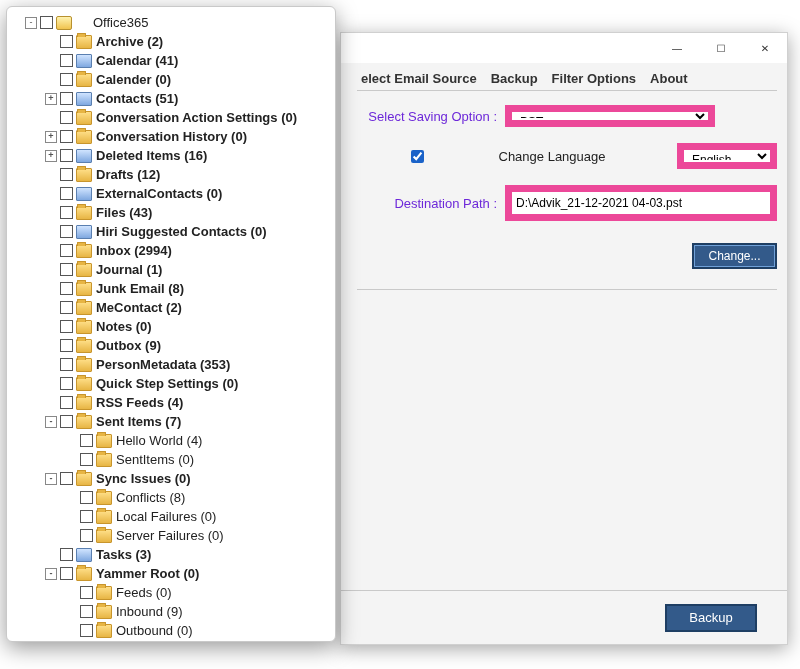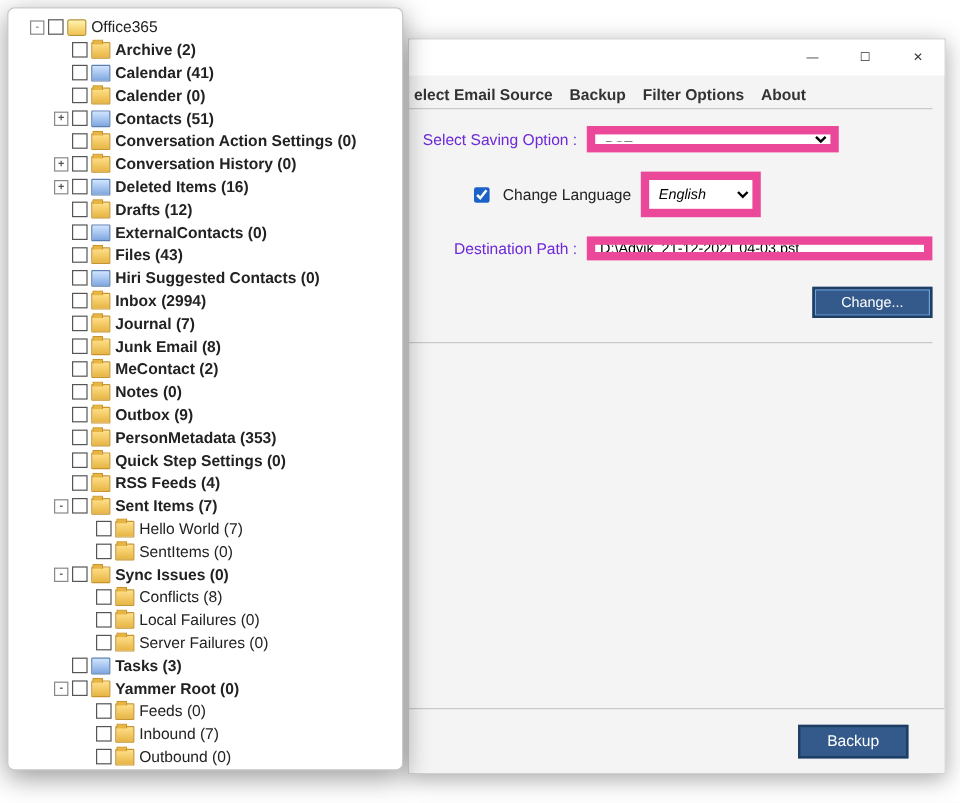--- a/index.html
+++ b/index.html
@@ -35,21 +35,21 @@
   .winbtn {
     width: 44px;
     height: 28px;
     display: flex;
     align-items: center;
     justify-content: center;
     font-size: 10px;
     color: #333;
   }
   .dialog-body {
-    padding: 6px 10px 10px 0;
+    padding: 6px 10px 10px 16px;
   }
   .tabs {
     display: flex;
     gap: 6px;
     border-bottom: 1px solid #c9c9c9;
     padding-bottom: 2px;
     margin-bottom: 14px;
     font-weight: 600;
     font-size: 13px;
   }
@@ -72,30 +72,30 @@
     color: #6d28d9;
   }
   select, input[type=text].field {
     font-family: inherit;
     font-size: 12px;
     padding: 2px 4px;
     border: 7px solid #ec4899;
     background: #fff;
   }
   .saving-select { flex: 1; max-width: 210px; height: 22px; }
-  .lang-select { width: 100px; height: 38px; font-style: italic; }
+  .lang-select { width: 100px; height: 26px; }
   .chk { accent-color: #1a62c8; }
   .dest {
     flex: 1;
-    height: 20px;
+    height: 36px;
   }
   .changebtn {
     margin-top: 6px;
     margin-left: auto;
-    width: 100px;
+    width: 85px;
     height: 26px;
     background: #335a8a;
     color: #fff;
     border: 2px solid #1e3e63;
     box-shadow: 0 0 0 1px #6fa0d8 inset;
     font-size: 12px;
     display: flex;
     align-items: center;
     justify-content: center;
   }
@@ -213,21 +213,21 @@
       <div class="tab">About</div>
     </div>
 
     <div class="row">
       <div class="label">Select Saving Option  :</div>
       <select class="saving-select">
         <option>PST</option>
       </select>
     </div>
 
-    <div class="row" style="justify-content:flex-start; margin-left:50px;">
+    <div class="row" style="justify-content:space-between; margin-left:50px;">
       <input type="checkbox" class="chk" checked="" style="">
       <span>Change Language</span>
       <select class="lang-select">
         <option>English</option>
       </select>
     </div>
 
     <div class="row">
       <div class="label">Destination Path  :</div>
       <input type="text" class="field dest" value="D:\Advik_21-12-2021 04-03.pst" style="">
@@ -243,21 +243,21 @@
   <div class="footer">
     <div class="backupbtn">Backup</div>
   </div>
 </div>
 
 <div class="treewin">
   <div class="node pad1">
     <span class="toggle">-</span>
     <span class="chkbox"></span>
     <span class="root-icon"></span>
-    <span class="txt" style="margin-left:4px;">Office365</span>
+    <span class="txt" style="margin-left:21px;">Office365</span>
   </div>
   <div id="tree-body">
       <div class="node pad2">
         <span class="toggle empty"></span>
         <span class="chkbox"></span>
         <span class="icon folder"></span>
         <span class="txt">Archive (2)</span>
       </div>
       <div class="node pad2">
         <span class="toggle empty"></span>
@@ -322,21 +322,21 @@
       <div class="node pad2">
         <span class="toggle empty"></span>
         <span class="chkbox"></span>
         <span class="icon folder"></span>
         <span class="txt">Inbox (2994)</span>
       </div>
       <div class="node pad2">
         <span class="toggle empty"></span>
         <span class="chkbox"></span>
         <span class="icon folder"></span>
-        <span class="txt">Journal (7)</span>
+        <span class="txt">Journal (1)</span>
       </div>
       <div class="node pad2">
         <span class="toggle empty"></span>
         <span class="chkbox"></span>
         <span class="icon folder"></span>
         <span class="txt">Junk Email (8)</span>
       </div>
       <div class="node pad2">
         <span class="toggle empty"></span>
         <span class="chkbox"></span>
@@ -376,21 +376,21 @@
       <div class="node pad2">
         <span class="toggle">-</span>
         <span class="chkbox"></span>
         <span class="icon folder"></span>
         <span class="txt">Sent Items (7)</span>
       </div>
       <div class="node pad3">
         <span class="toggle empty"></span>
         <span class="chkbox"></span>
         <span class="icon folder"></span>
-        <span class="txt">Hello World (7)</span>
+        <span class="txt">Hello World (4)</span>
       </div>
       <div class="node pad3">
         <span class="toggle empty"></span>
         <span class="chkbox"></span>
         <span class="icon folder"></span>
         <span class="txt">SentItems (0)</span>
       </div>
       <div class="node pad2">
         <span class="toggle">-</span>
         <span class="chkbox"></span>
@@ -430,21 +430,21 @@
       <div class="node pad3">
         <span class="toggle empty"></span>
         <span class="chkbox"></span>
         <span class="icon folder"></span>
         <span class="txt">Feeds (0)</span>
       </div>
       <div class="node pad3">
         <span class="toggle empty"></span>
         <span class="chkbox"></span>
         <span class="icon folder"></span>
-        <span class="txt">Inbound (7)</span>
+        <span class="txt">Inbound (9)</span>
       </div>
       <div class="node pad3">
         <span class="toggle empty"></span>
         <span class="chkbox"></span>
         <span class="icon folder"></span>
         <span class="txt">Outbound (0)</span>
       </div>
     </div>
 </div>
 

